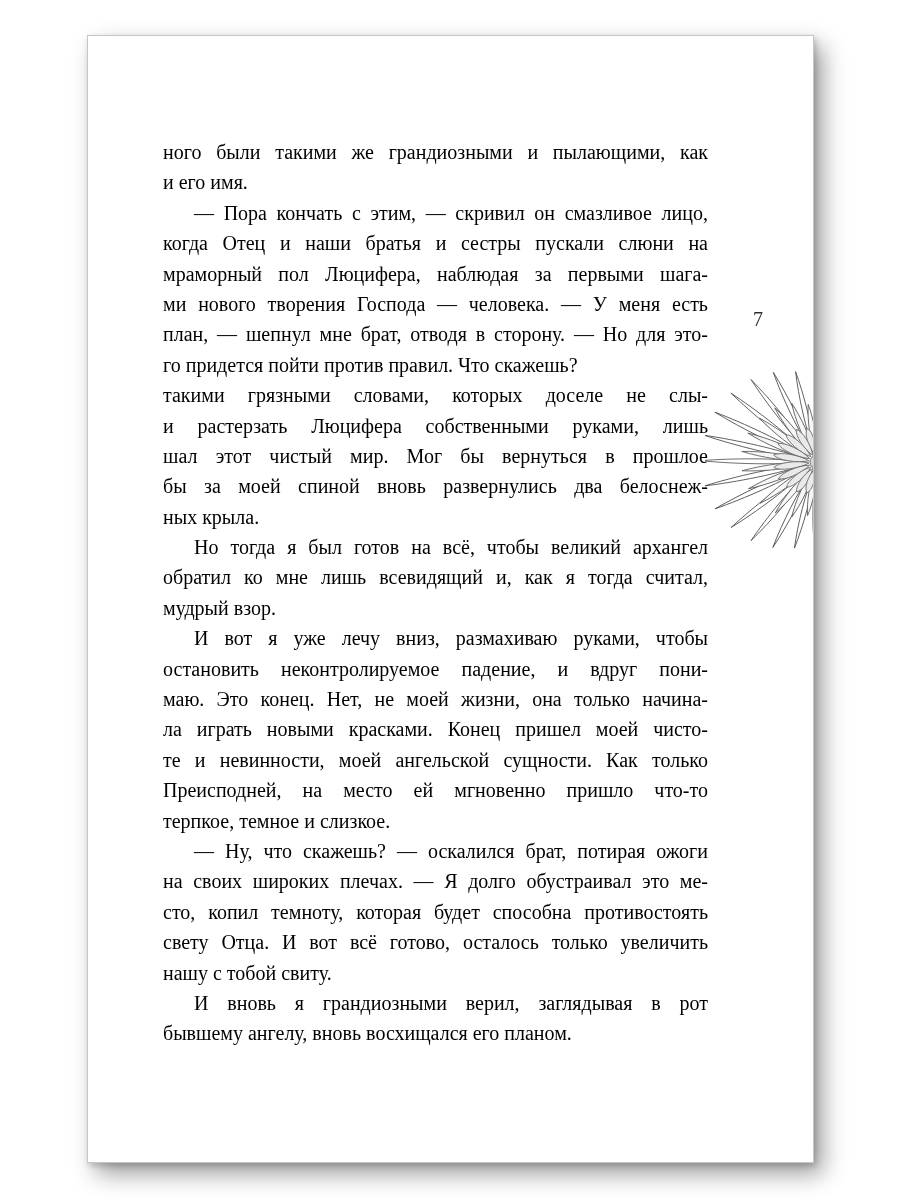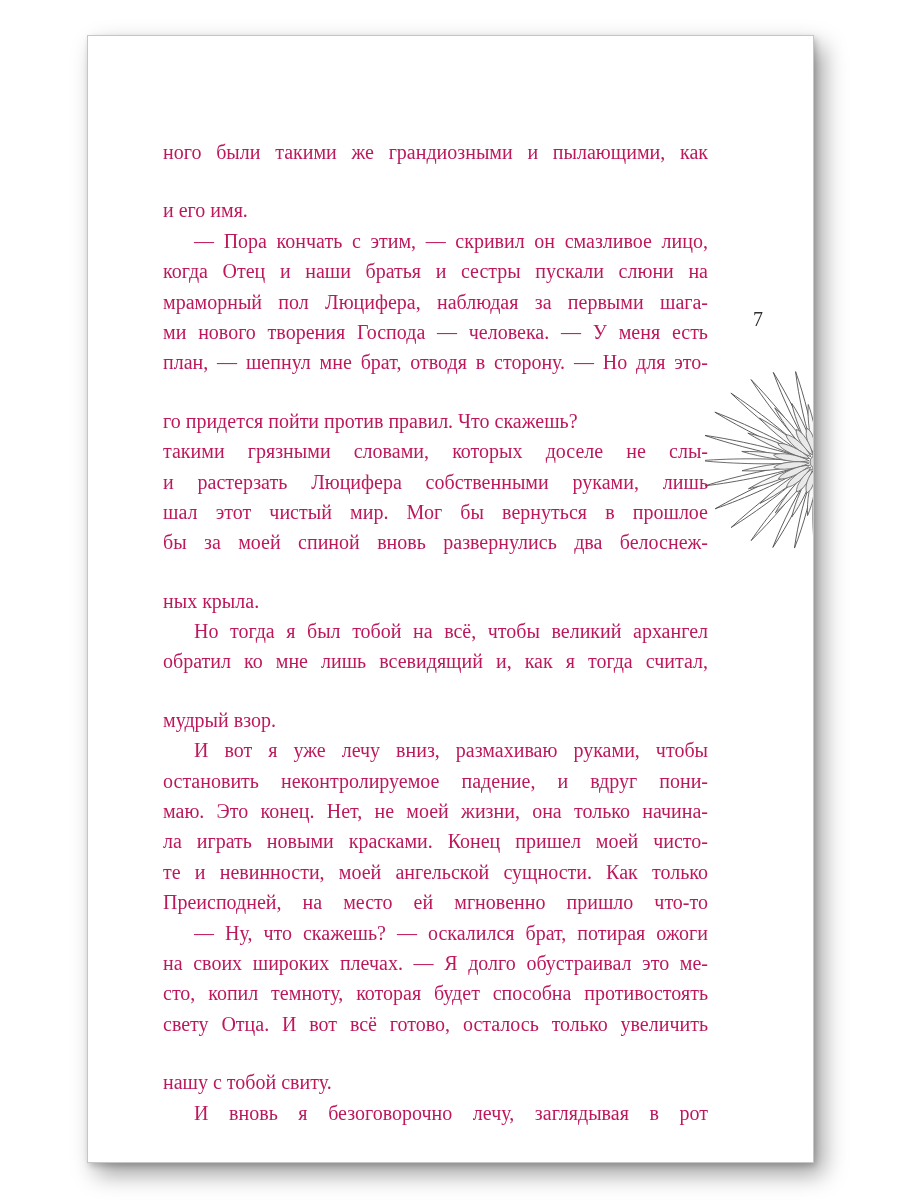--- a/index.html
+++ b/index.html
@@ -21,32 +21,32 @@
     border: 1px solid #c6c6c6;
     box-sizing: border-box;
     box-shadow: 9px 11px 22px rgba(0,0,0,0.38), 2px 3px 6px rgba(0,0,0,0.18);
     overflow: hidden;
   }
   .text-block {
     position: absolute;
     left: 75px;
     top: 101px;
     width: 545px;
-    color: #be185d;
+    color: #000000;
     font-size: 20px;
     line-height: 30.4px;
   }
   .para { margin: 0; }
   .line {
     text-align: justify;
     text-align-last: justify;
     height: 30.4px;
     overflow: hidden;
   }
-  .line.last-line { text-align-last: left; margin-top: 28px; }
+  .line.last-line { text-align-last: left; }
   .line.first-line { text-indent: 31px; }
   .para.no-indent .line.first-line { text-indent: 0; }
   .page-number {
     position: absolute;
     left: 645px;
     top: 272px;
     width: 50px;
     text-align: center;
     font-size: 20px;
     color: #2e2e2e;
@@ -78,41 +78,42 @@
           <div class="line last-line">го придется пойти против правил. Что скажешь?</div>
         </div>
         <div class="para">
           <div class="line">такими грязными словами, которых доселе не слы-</div>
           <div class="line">и растерзать Люцифера собственными руками, лишь</div>
           <div class="line">шал этот чистый мир. Мог бы вернуться в прошлое</div>
           <div class="line">бы за моей спиной вновь развернулись два белоснеж-</div>
           <div class="line last-line">ных крыла.</div>
         </div>
         <div class="para">
-          <div class="line first-line">Но тогда я был тобой на всё, чтобы великий архангел</div>
+          <div class="line first-line">Но тогда я был готов на всё, чтобы великий архангел</div>
           <div class="line">обратил ко мне лишь всевидящий и, как я тогда считал,</div>
           <div class="line last-line">мудрый взор.</div>
         </div>
         <div class="para">
           <div class="line first-line">И вот я уже лечу вниз, размахиваю руками, чтобы</div>
           <div class="line">остановить неконтролируемое падение, и вдруг пони-</div>
           <div class="line">маю. Это конец. Нет, не моей жизни, она только начина-</div>
           <div class="line">ла играть новыми красками. Конец пришел моей чисто-</div>
           <div class="line">те и невинности, моей ангельской сущности. Как только</div>
           <div class="line">Преисподней, на место ей мгновенно пришло что-то</div>
+          <div class="line last-line">терпкое, темное и слизкое.</div>
         </div>
         <div class="para">
           <div class="line first-line">— Ну, что скажешь? — оскалился брат, потирая ожоги</div>
           <div class="line">на своих широких плечах. — Я долго обустраивал это ме-</div>
           <div class="line">сто, копил темноту, которая будет способна противостоять</div>
           <div class="line">свету Отца. И вот всё готово, осталось только увеличить</div>
           <div class="line last-line">нашу с тобой свиту.</div>
         </div>
         <div class="para">
-          <div class="line first-line">И вновь я безоговорочно лечу, заглядывая в рот</div>
+          <div class="line first-line">И вновь я грандиозными верил, заглядывая в рот</div>
           <div class="line last-line">бывшему ангелу, вновь восхищался его планом.</div>
         </div>
       </div>
     <div class="page-number">7</div>
     <svg class="wing" viewBox="0 0 116 244" xmlns="http://www.w3.org/2000/svg">
         <path d="M0,0 C16.339104286676314,-3.6 45.74949200269368,-2.8800000000000003 65.35641714670525,0 C45.74949200269368,2.8800000000000003 16.339104286676314,3.6 0,0 Z" transform="translate(114.49494028981312,106.26222879119433) rotate(-78)" fill="#ffffff" stroke="#4a4a4a" stroke-width="0.8"></path>
         <path d="M0,0 C18.32783448953245,-3.6 51.317936570690854,-2.8800000000000003 73.3113379581298,0 C51.317936570690854,2.8800000000000003 18.32783448953245,3.6 0,0 Z" transform="translate(111.86037681038323,106.00081230395486) rotate(-90.66666666666667)" fill="#ffffff" stroke="#4a4a4a" stroke-width="0.8"></path>
         <path d="M0,0 C20.211899380305415,-3.6 56.59331826485516,-2.8800000000000003 80.84759752122166,0 C56.59331826485516,2.8800000000000003 20.211899380305415,3.6 0,0 Z" transform="translate(109.23260955109072,106.32346155304211) rotate(-103.33333333333333)" fill="#ffffff" stroke="#4a4a4a" stroke-width="0.8"></path>
         <path d="M0,0 C21.92156494856863,-3.6 61.38038185599216,-2.8800000000000003 87.68625979427452,0 C61.38038185599216,2.8800000000000003 21.92156494856863,3.6 0,0 Z" transform="translate(106.73954623853106,107.21447144441) rotate(-116)" fill="#ffffff" stroke="#4a4a4a" stroke-width="0.8"></path>
         <path d="M0,0 C23.393552144249504,-3.6 65.50194600389861,-2.8800000000000003 93.57420857699802,0 C65.50194600389861,2.8800000000000003 23.393552144249504,3.6 0,0 Z" transform="translate(104.50253782547247,108.63047167988009) rotate(-128.66666666666666)" fill="#ffffff" stroke="#4a4a4a" stroke-width="0.8"></path>

